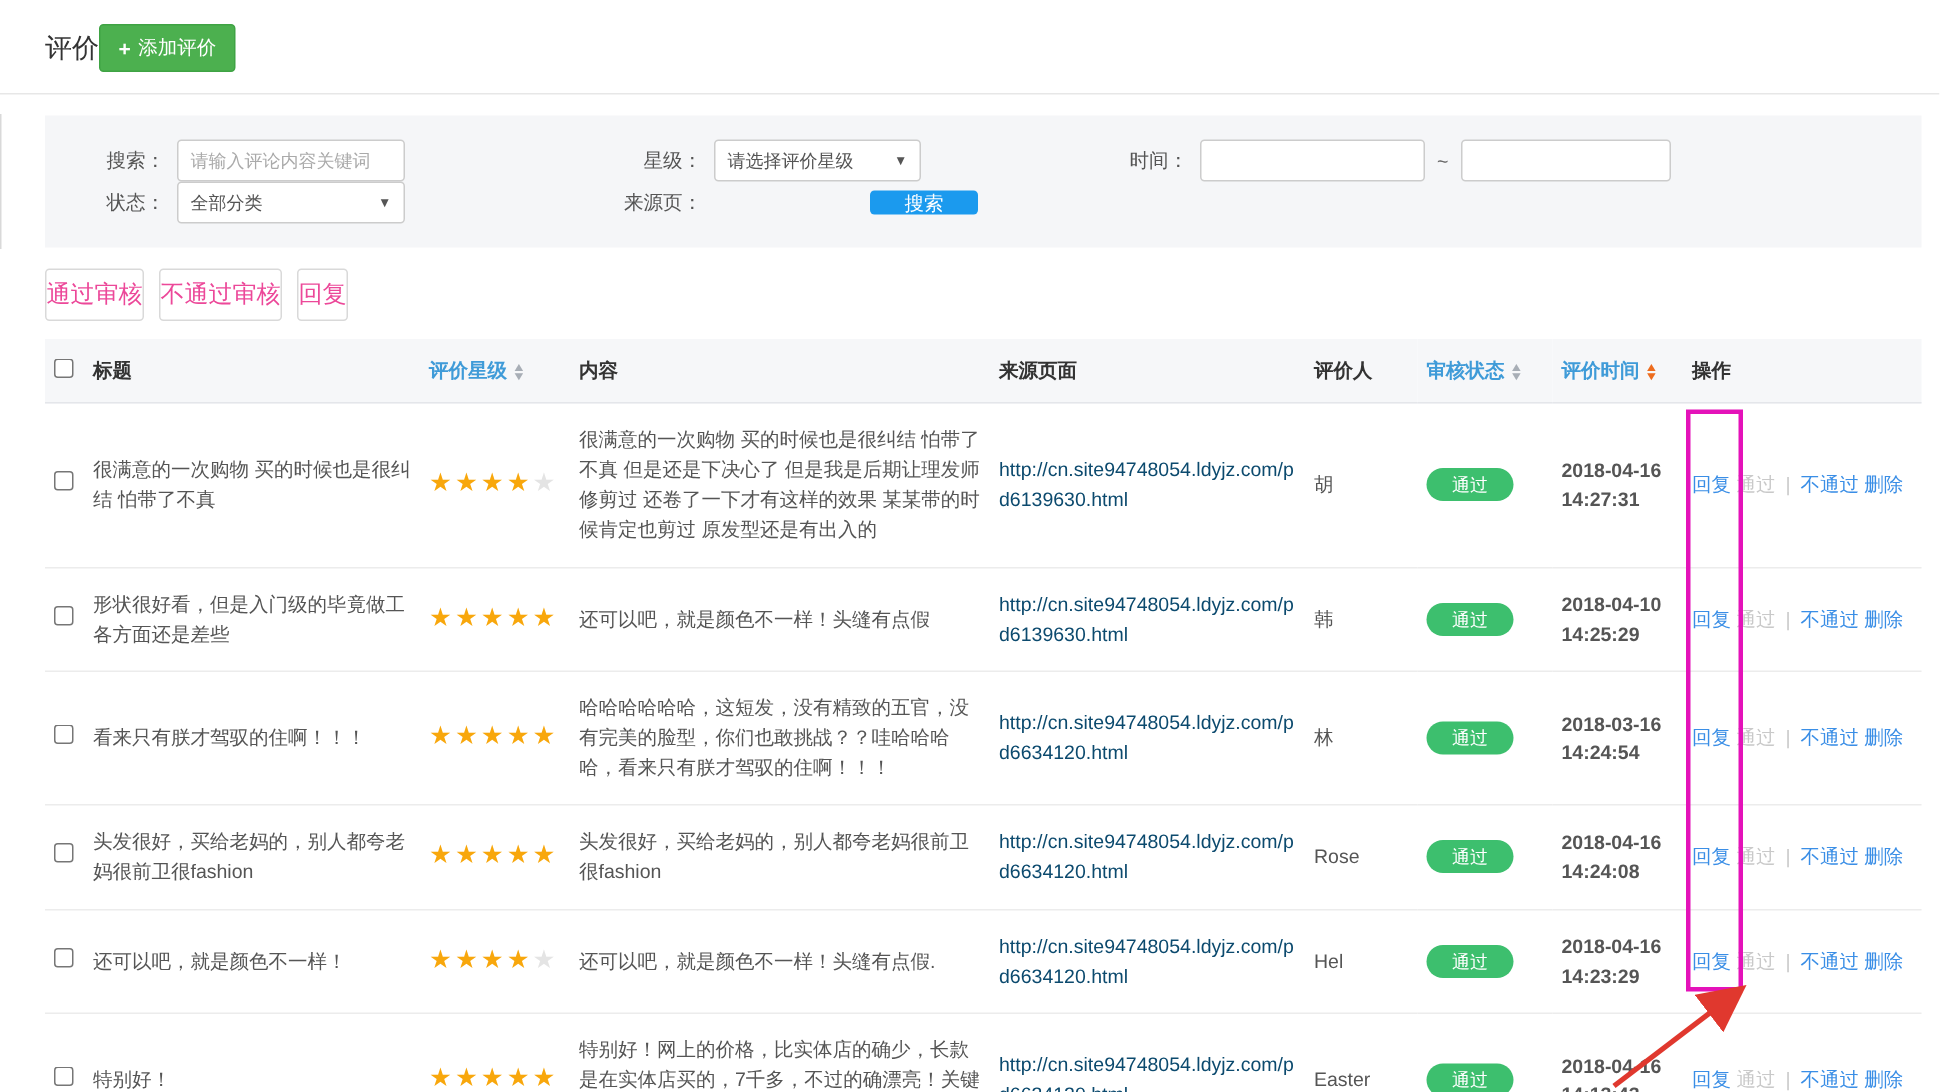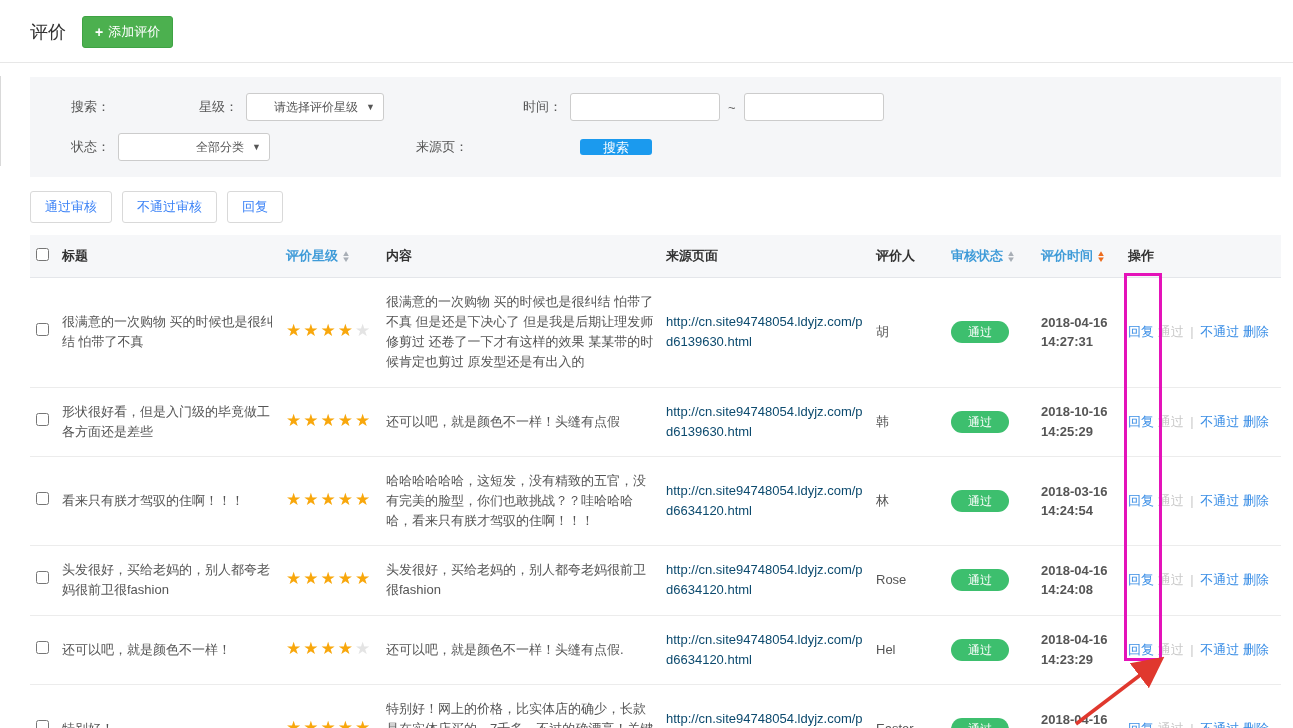--- a/index.html
+++ b/index.html
@@ -1,54 +1,54 @@
 <!DOCTYPE html>
 <html style="--green: #4cb04f; --badge: #3dbf6e; --blue-btn: #1b9aee; --gold: #f8a70c; --orange: #ed6c1e; --magenta: #e412b9;"><head>
 <meta charset="utf-8">
 <style>
   * { margin:0; padding:0; box-sizing:border-box; }
   html,body { width:1293px; height:728px; background:#fff; overflow:hidden;
     font-family:"Liberation Sans","DejaVu Sans",sans-serif; color:#555; font-size:13px; }
   .page { position:relative; width:1293px; height:728px; }
 
   
-  .titlebar { display:flex; align-items:center; gap:16px; padding:16px 0 14px 30px; }
+  .titlebar { display:flex; align-items:center; padding:16px 0 14px 30px; }
   .page-title { font-size:18px; color:#333; }
   .btn-add { background:var(--green,#4cb04f); border:1px solid #3fa344; color:#fff;
     border-radius:3px; padding:6px 12px; font-size:13px; cursor:pointer;
     display:inline-flex; align-items:center; gap:5px; }
   .btn-add .plus { font-size:14px; font-weight:bold; line-height:1; }
   .top-divider { border:none; border-top:1px solid #e7e7e7; }
 
   
   .edge-line { position:absolute; left:0; top:76px; width:1px; height:90px; background:#d9d9d9; }
   .filter-panel { margin:14px 12px 0 30px; background:#f5f6f8; padding:16px 18px 14px 18px; }
-  .f-row { display:flex; align-items:center; margin-bottom:12px; }
+  .f-row { display:flex; align-items:center; }
   .f-row:last-child { margin-bottom:2px; }
   .f-label { width:62px; text-align:right; margin-right:8px; color:#555; white-space:nowrap; }
   .tbox { background:#fff; border:1px solid #ccc; border-radius:3px; height:28px;
     padding:0 8px; font-size:12px; color:#333; font-family:inherit; }
   .tbox::placeholder { color:#aaa; }
   .sel { background:#fff; border:1px solid #ccc; border-radius:3px; height:28px;
-    display:flex; align-items:center; justify-content:flex-end; padding:0 8px;
+    display:flex; align-items:center; justify-content:space-between; padding:0 8px;
     color:#555; font-size:12px; cursor:pointer; }
   .sel .caret { font-size:9px; color:#555; margin-left:8px; }
   .g1 { width:230px; } .g1 .tbox, .g1 .sel { width:152px; }
   .gap1 { width:58px; }
   .g2 { width:212px; } .g2 .tbox, .g2 .sel { width:138px; }
   .gap2 { width:42px; }
   .time-box { width:150px; }
   .tilde { margin:0 8px; color:#666; }
   .btn-search { background:var(--blue-btn,#1b9aee); color:#fff; border:none; border-radius:3px;
     width:72px; height:16px; font-size:13px; cursor:pointer; font-family:inherit; }
 
   
   .bulk { display:flex; gap:10px; margin:14px 0 12px 30px; }
-  .btn-plain { background:#fff; border:1px solid #d9d9d9; border-radius:3px; color:#3b82f6;
-    padding:6px 14px; font-size:13px; cursor:pointer; font-family:inherit; }
+  .btn-plain { background:#fff; border:1px solid #d9d9d9; border-radius:3px; color:#ec4899;
+    padding:6px 0; font-size:16px; cursor:pointer; font-family:inherit; }
 
   
   .tbl-wrap { margin:0 12px 0 30px; }
   table { width:1251px; border-collapse:collapse; table-layout:fixed; }
   col.c-chk{width:26px;} col.c-ttl{width:224px;} col.c-str{width:100px;}
   col.c-cnt{width:280px;} col.c-src{width:210px;} col.c-rev{width:75px;}
   col.c-sta{width:90px;} col.c-tim{width:87px;} col.c-ops{width:159px;}
   thead th { background:#f6f7f9; border-bottom:1px solid #e4e6ea; text-align:left;
     padding:12px 6px; font-size:13px; color:#333; font-weight:bold; white-space:nowrap; }
   thead th.sortable { color:#3f9bd8; }
@@ -89,20 +89,23 @@
       <span class="plus">+</span>
       <span>添加评价</span>
     </button>
   </div>
   <hr class="top-divider">
   <div class="edge-line"></div>
 
   <div class="filter-panel">
     <div class="f-row">
       <span class="f-label">搜索：</span>
+      <div class="g1">
+        <input class="tbox" placeholder="请输入评论内容关键词" style="">
+      </div>
       <span class="gap1"></span>
       <span class="f-label">星级：</span>
       <div class="g2">
         <div class="sel">
           <span>请选择评价星级</span>
           <span class="caret">▼</span>
         </div>
       </div>
       <span class="gap2"></span>
       <span class="f-label">时间：</span>
@@ -187,21 +190,21 @@
   </tr>
 
   <tr>
     <td><input type="checkbox" style=""></td>
     <td>形状很好看，但是入门级的毕竟做工各方面还是差些</td>
     <td><span class="stars"><span class="star on">★</span><span class="star on">★</span><span class="star on">★</span><span class="star on">★</span><span class="star on">★</span></span></td>
     <td>还可以吧，就是颜色不一样！头缝有点假</td>
     <td><a class="url">http://cn.site94748054.ldyjz.com/pd6139630.html</a></td>
     <td>韩</td>
     <td><span class="badge">通过</span></td>
-    <td class="c-time-cell">2018-10-16 14:25:29</td>
+    <td class="c-time-cell">2018-04-10 14:25:29</td>
     <td class="ops">
       <a>回复</a>
       <a class="disabled">通过</a>
       <span class="sep">|</span>
       <a>不通过</a>
       <a>删除</a>
     </td>
   </tr>
 
   <tr>

